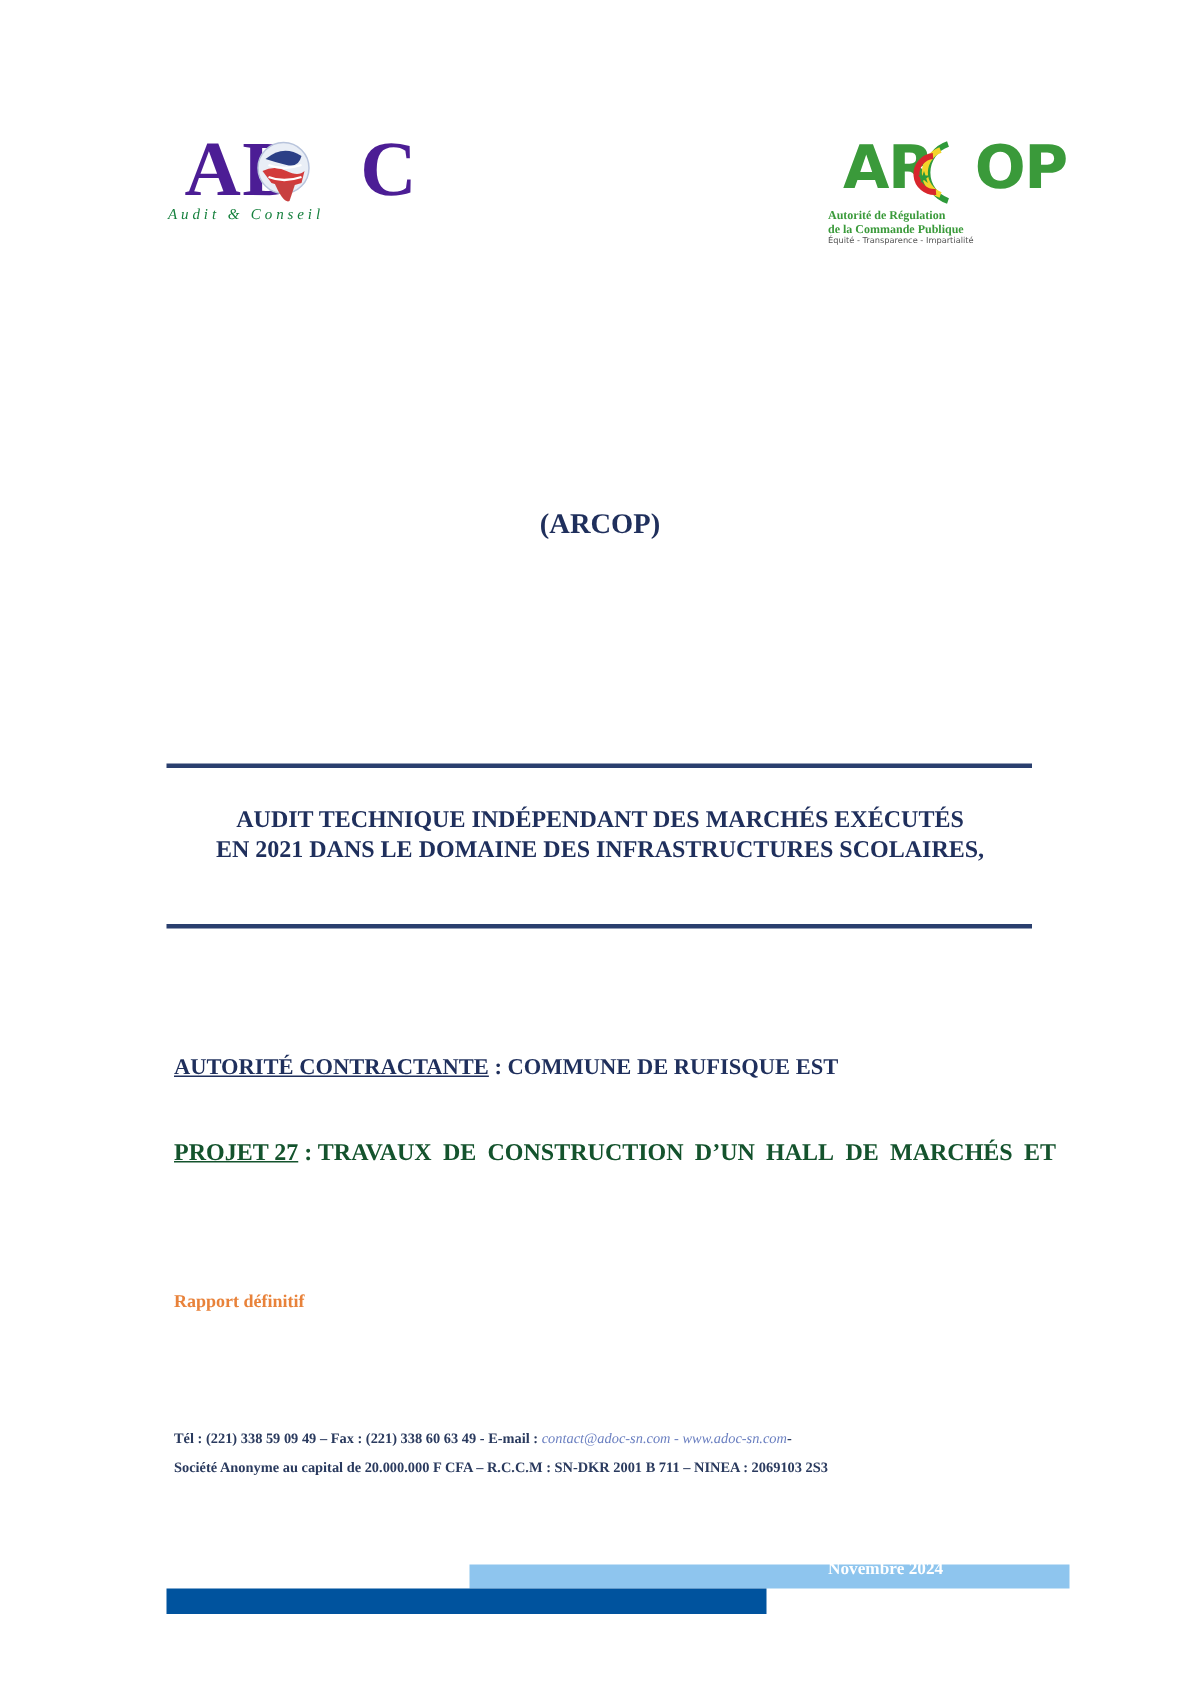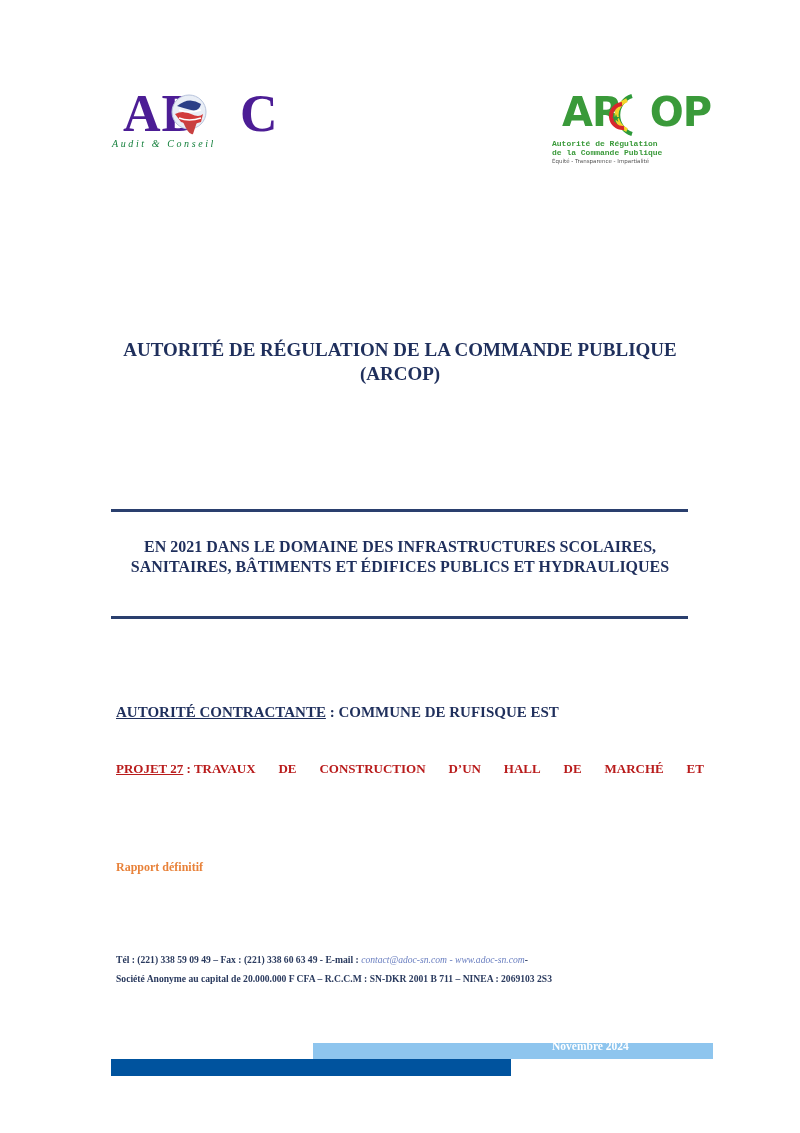--- a/index.html
+++ b/index.html
@@ -11,39 +11,39 @@
     .adoc-word { position: absolute; left: 0; top: 0; font-family: "Liberation Serif", serif; font-weight: bold; font-size: 52px; color: #4c1d95; letter-spacing: 1px; line-height: 52px; white-space: nowrap; margin-left: 13px; }
     .adoc-word .gap { display: inline-block; width: 40px; }
     .adoc-globe { position: absolute; left: 59px; top: 4px; width: 40px; height: 44px; }
     .adoc-tag { position: absolute; left: 2px; top: 50px; font-family: "Liberation Serif", serif; font-style: italic; font-size: 10px; color: #15803d; letter-spacing: 2.6px; white-space: nowrap; }
 
     
     .arcop-logo { position: absolute; left: 552px; top: 90px; width: 150px; height: 80px; }
     .arcop-word { position: absolute; left: 0; top: 0; font-family: "DejaVu Sans", sans-serif; font-weight: bold; font-size: 40px; line-height: 44px; color: #3a9a3a; letter-spacing: -1px; white-space: nowrap; margin-left: 10px; }
     .arcop-word .gap { display: inline-block; width: 28px; }
     .arcop-c { position: absolute; left: 50px; top: 2px; width: 36px; height: 46px; }
-    .arcop-sub1, .arcop-sub2 { position: absolute; left: 0; font-family: Liberation Mono, monospace; font-weight: bold; font-size: 8px; color: #3a9a3a; white-space: nowrap; }
+    .arcop-sub1, .arcop-sub2 { position: absolute; left: 0; font-family: Liberation Serif, serif; font-weight: bold; font-size: 8px; color: #3a9a3a; white-space: nowrap; }
     .arcop-sub1 { top: 49px; }
     .arcop-sub2 { top: 58px; text-align: center; }
     .arcop-sub3 { position: absolute; left: 0; top: 68px; font-family: "DejaVu Sans", sans-serif; font-size: 5.5px; color: #555; white-space: nowrap; }
 
     
     .main-title { position: absolute; left: 80px; top: 338px; width: 640px; text-align: center; font-weight: bold; font-size: 19px; line-height: 24px; color: #1f2f5c; font-family: "Liberation Serif", serif; }
 
     
     .rule { position: absolute; left: 111px; width: 577px; height: 3px; background: #2a3f6e; }
     .rule.top { top: 509px; }
     .rule.bottom { top: 616px; }
 
     .audit-title { position: absolute; left: 100px; top: 537px; width: 600px; text-align: center; font-weight: bold; font-size: 16px; line-height: 20px; color: #1f2f5c; font-family: "Liberation Serif", serif; }
 
     
     .authority { position: absolute; left: 116px; top: 704px; font-weight: bold; font-size: 15px; color: #1f2f5c; font-family: "Liberation Serif", serif; white-space: nowrap; }
     .authority .lbl, .project .lbl { text-decoration: underline; }
-    .project { position: absolute; left: 116px; top: 759px; width: 588px; font-weight: bold; font-size: 13px; line-height: 19px; color: #b91c1c; font-family: "Liberation Serif", serif; text-align: justify; text-align-last: left; }
+    .project { position: absolute; left: 116px; top: 759px; width: 588px; font-weight: bold; font-size: 16px; line-height: 19px; color: #14532d; font-family: "Liberation Serif", serif; text-align: justify; text-align-last: left; }
     .project .line1 { display: flex; justify-content: space-between; white-space: nowrap; }
 
     .report-type { position: absolute; left: 116px; top: 860px; font-weight: bold; font-size: 12px; color: #e8823a; font-family: "Liberation Serif", serif; }
 
     
     .contact { position: absolute; left: 116px; top: 951px; font-family: "Liberation Serif", serif; font-weight: bold; font-size: 9.6px; line-height: 18.5px; color: #2a3a5e; white-space: nowrap; }
     .contact .link { font-weight: normal; font-style: italic; color: #6a7fc0; }
 
     
     .band-light { position: absolute; left: 313px; top: 1043px; width: 400px; height: 16px; background: #8ec5ee; }
@@ -77,44 +77,43 @@
     <path d="M25 8 A16 16 0 0 0 25 38" fill="none" stroke="#f4d42a" stroke-width="4"></path>
     <path d="M20 12 A12 12 0 0 0 22 36" fill="none" stroke="#d8262c" stroke-width="4"></path>
     <polygon points="14,22 15,25 18,25 15.5,27 16.5,30 14,28 11.5,30 12.5,27 10,25 13,25" fill="#2e9a3a"></polygon>
   </svg>
   <div class="arcop-sub1">Autorité de Régulation</div>
   <div class="arcop-sub2">de la Commande Publique</div>
   <div class="arcop-sub3">Équité - Transparence - Impartialité</div>
 </div>
 
 <div class="main-title">
-  <div>AUTORITÉ DE RÉGULATION DE LA COMMANDE PUBLIQUE</div>
   <div>(ARCOP)</div>
 </div>
 
 <div class="rule top"></div>
 <div class="audit-title">
+  <div>AUDIT TECHNIQUE INDÉPENDANT DES MARCHÉS EXÉCUTÉS</div>
   <div>EN 2021 DANS LE DOMAINE DES INFRASTRUCTURES SCOLAIRES,</div>
-  <div>SANITAIRES, BÂTIMENTS ET ÉDIFICES PUBLICS ET HYDRAULIQUES</div>
 </div>
 <div class="rule bottom"></div>
 
 <div class="authority">
   <span class="lbl">AUTORITÉ CONTRACTANTE</span><span> : </span><span>COMMUNE DE RUFISQUE EST</span>
 </div>
 
 <div class="project">
   <div class="line1">
     <span><span class="lbl">PROJET 27</span><span> : </span><span>TRAVAUX</span></span>
     <span>DE</span>
     <span>CONSTRUCTION</span>
     <span>D’UN</span>
     <span>HALL</span>
     <span>DE</span>
-    <span>MARCHÉ</span>
+    <span>MARCHÉS</span>
     <span>ET</span>
   </div>
 </div>
 
 <div class="report-type">Rapport définitif</div>
 
 <div class="contact">
   <div>
     <span>Tél : (221) 338 59 09 49 – Fax : (221) 338 60 63 49 - E-mail : </span><span class="link">contact@adoc-sn.com</span><span class="link">  -  </span><span class="link">www.adoc-sn.com</span><span>-</span>
   </div>

